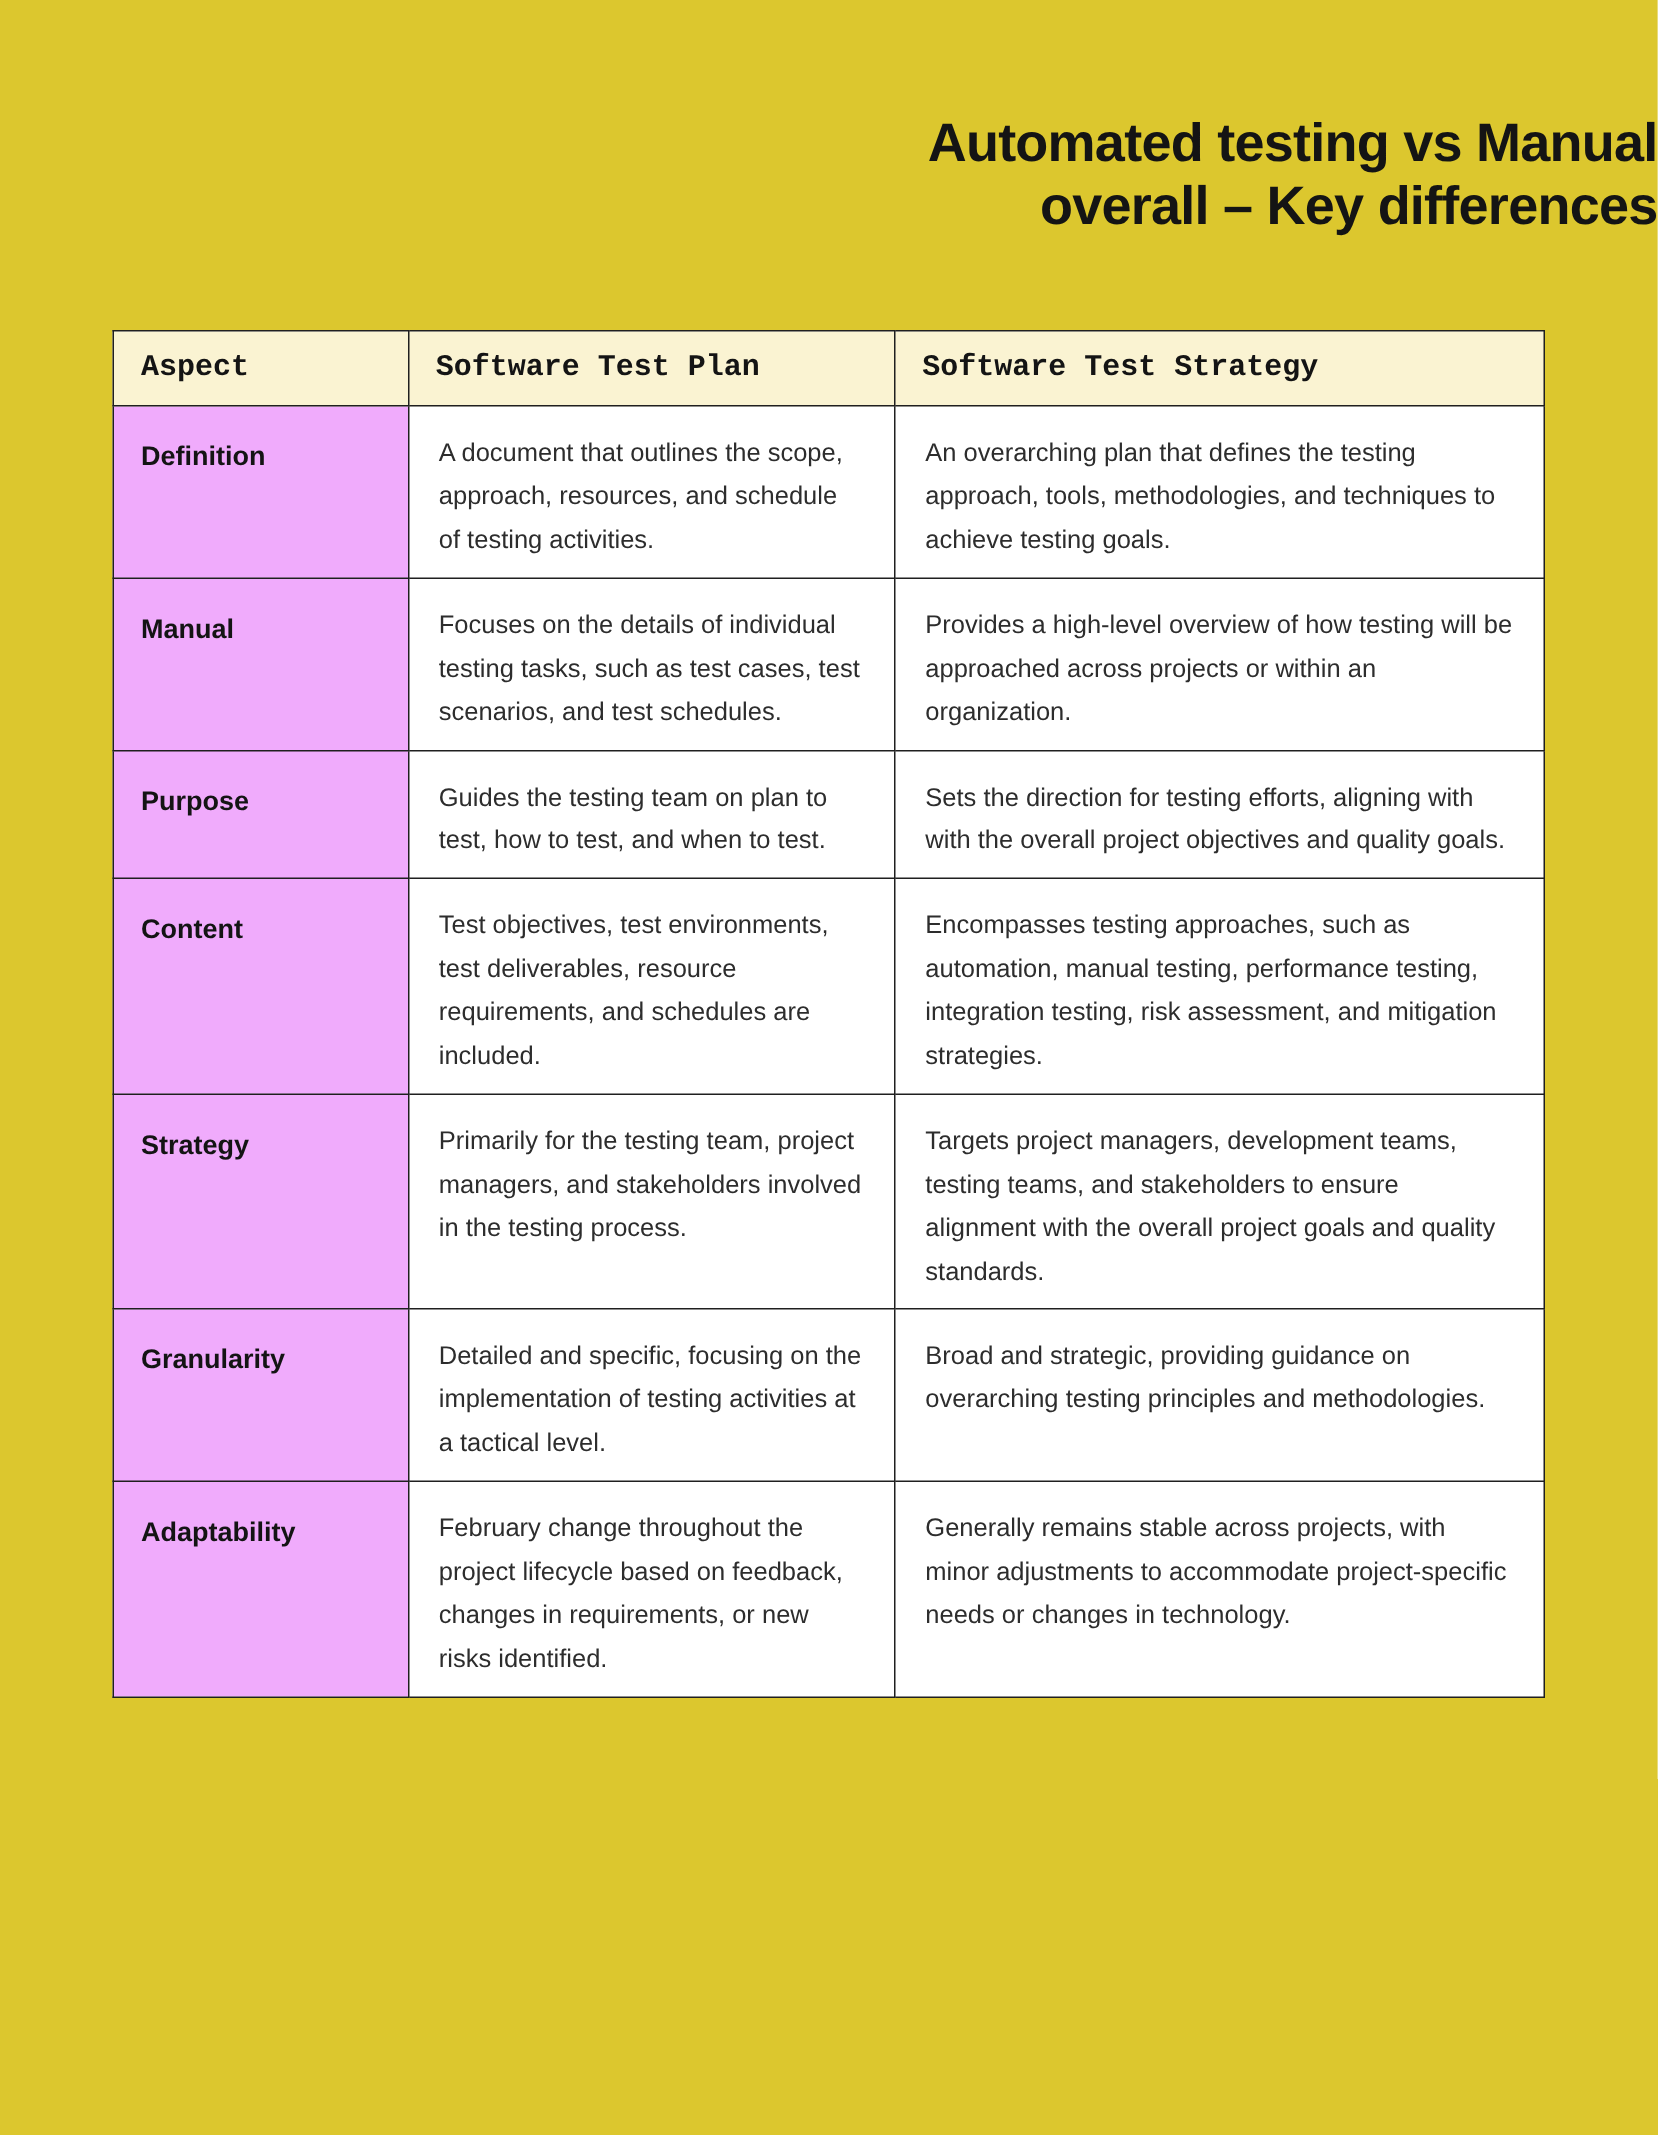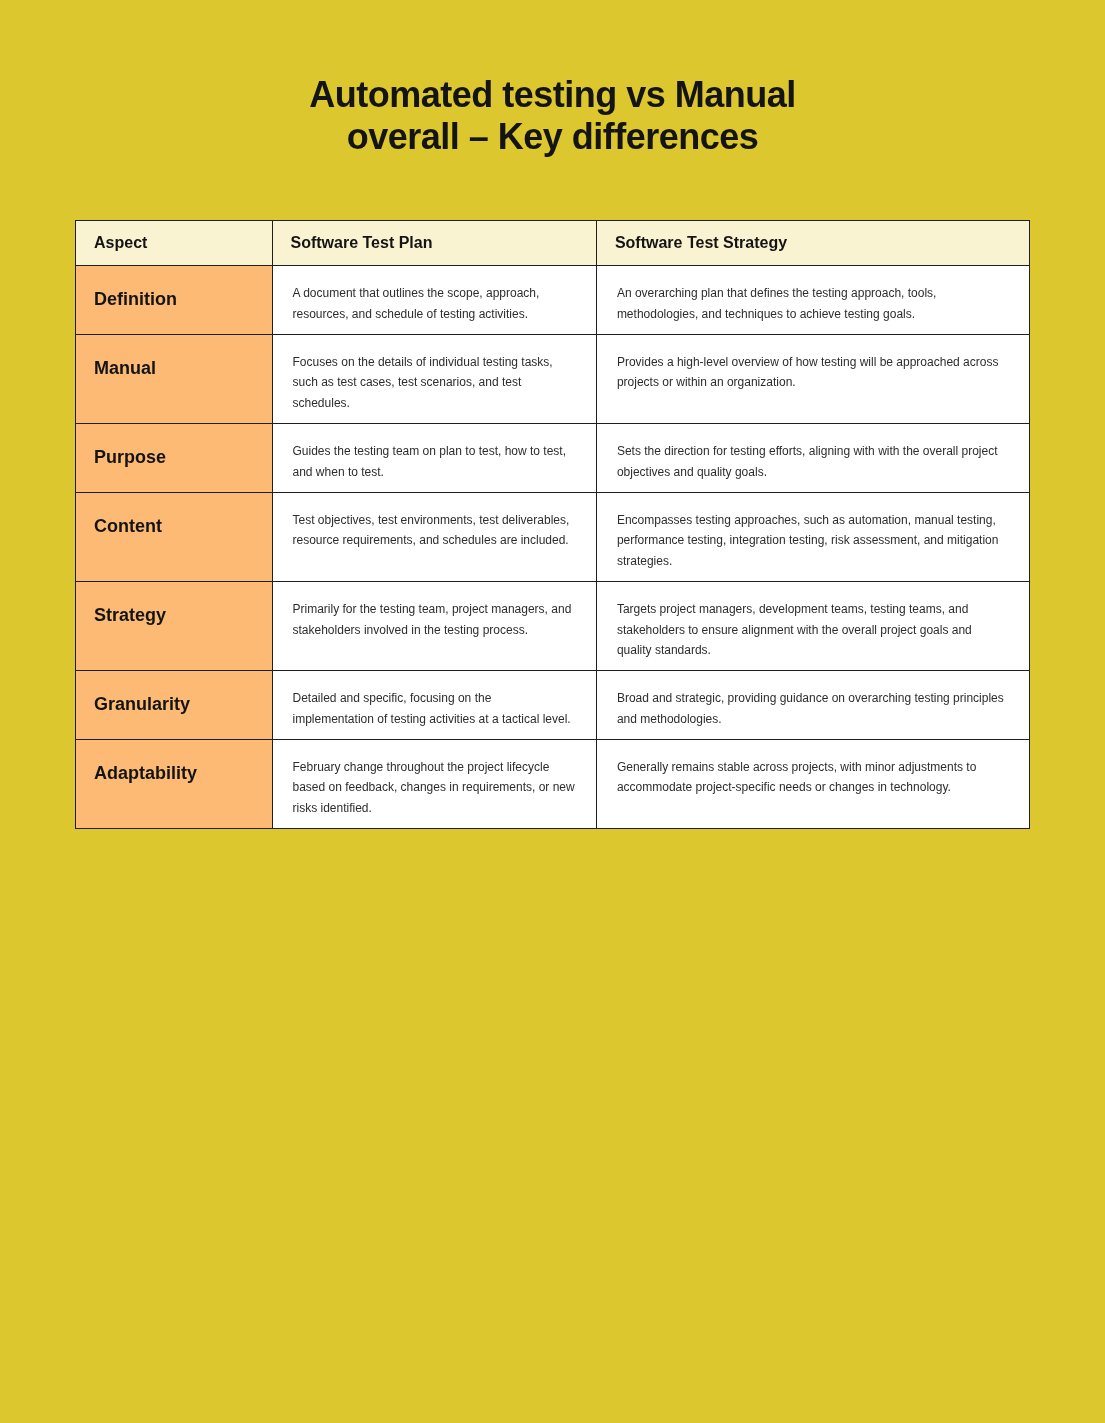--- a/index.html
+++ b/index.html
@@ -11,21 +11,21 @@
     position: relative;
     width: 1105px;
     height: 1423px;
     background: #dcc72e;
     margin: 0 auto;
     overflow: hidden;
   }
   .title {
     margin: 0;
     padding-top: 74px;
-    text-align: center;
+    text-align: right;
     font-size: 36px;
     line-height: 1.17;
     font-weight: bold;
     letter-spacing: -0.5px;
     color: #141414;
   }
   .table-wrap {
     width: 955px;
     margin: 62px auto 0 auto;
   }
@@ -38,36 +38,37 @@
   col.c-aspect   { width: 20.6%; }
   col.c-plan     { width: 34.0%; }
   col.c-strategy { width: 45.4%; }
   th, td {
     border: 1.5px solid #1f1f1f;
     vertical-align: top;
     text-align: left;
   }
   thead th {
     background: #faf3d2;
-    font-size: 16px;
+    font-size: 20px;
     font-weight: bold;
     color: #141414;
     padding: 13px 18px 13px 18px;
+    font-family: Liberation Mono, monospace;
   }
   tbody th.aspect {
-    background: #fdba74;
+    background: #f0abfc;
     font-size: 18px;
     font-weight: bold;
     color: #141414;
     padding: 19px 16px 10px 18px;
     line-height: 1.6;
   }
   tbody td {
     background: #ffffff;
-    font-size: 12px;
+    font-size: 17px;
     color: #2d2d2d;
     padding: 17px 20px 10px 20px;
     line-height: 1.7;
   }
 </style>
 </head>
 <body>
 
 <div class="page">
   <h1 class="title"><span>Automated testing vs Manual</span><br>

